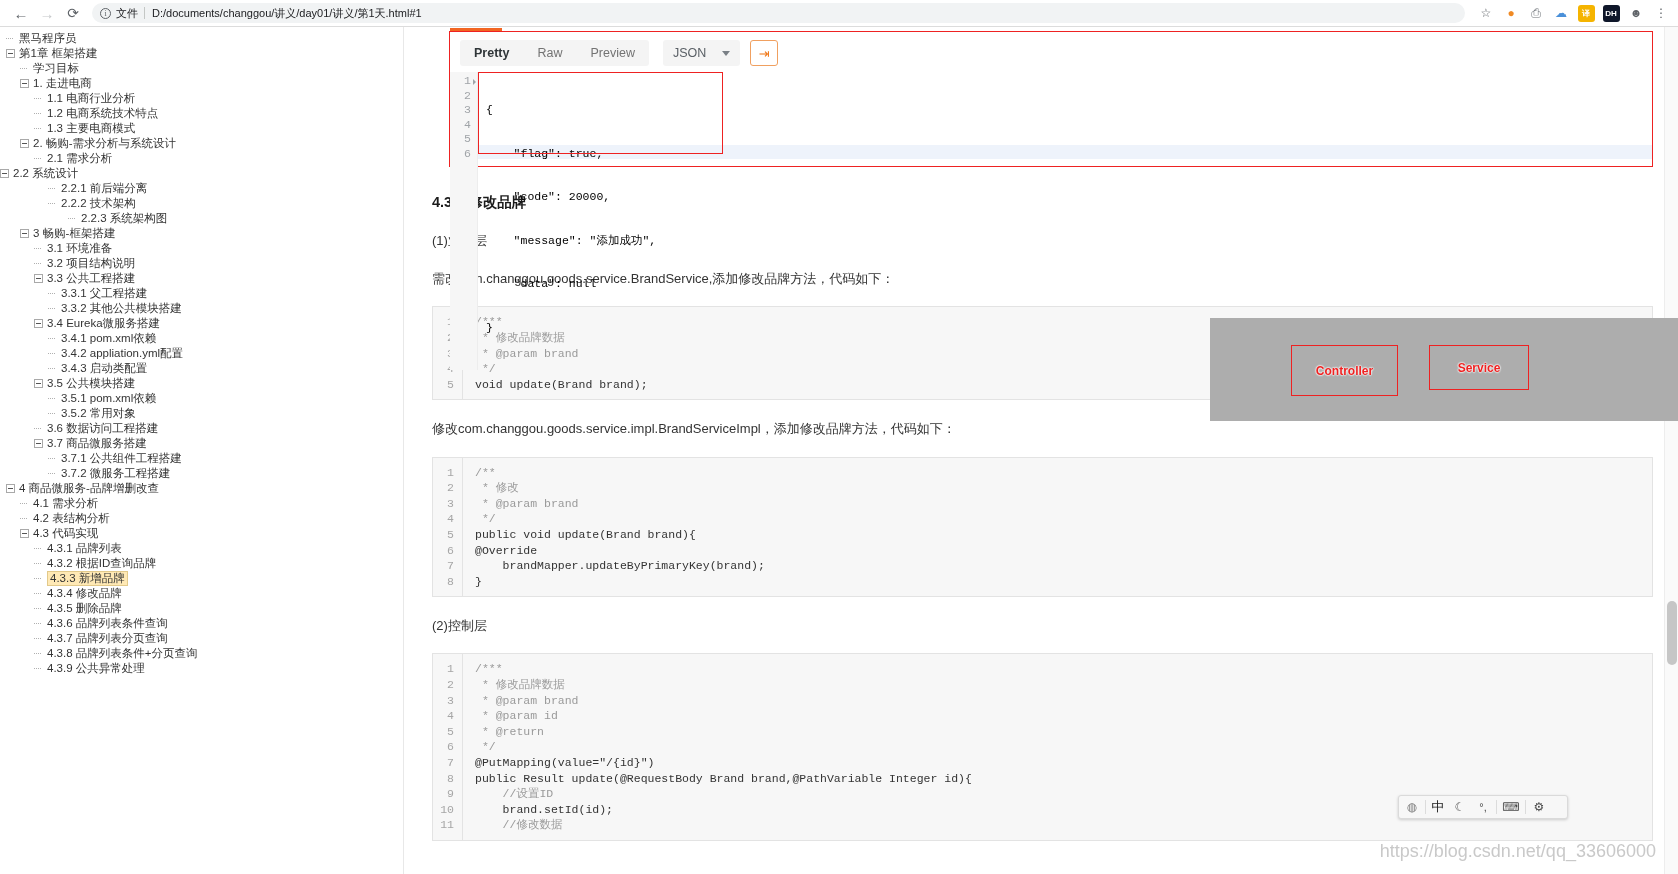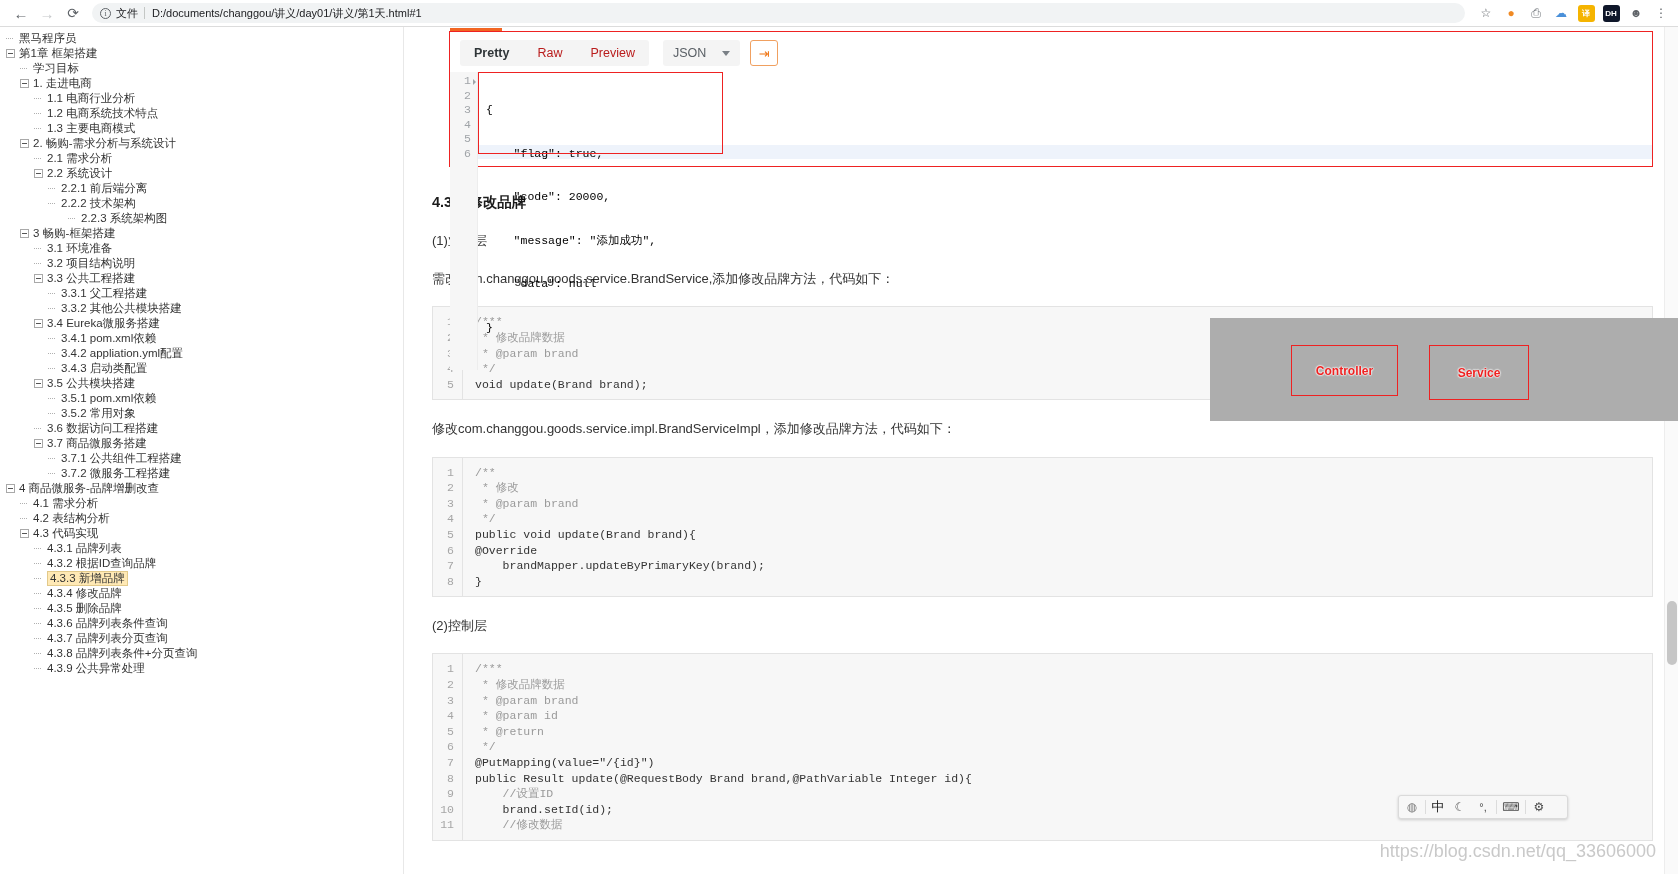--- a/index.html
+++ b/index.html
@@ -157,21 +157,21 @@
     height: 136px;
   }
   #postman-tabs {
     display: flex; align-items: center;
     gap: 0;
     padding: 8px 10px 6px 10px;
   }
   .pm-tab {
     padding: 6px 14px;
     font-size: 12.5px;
-    color: #b91c1c;
+    color: #737373;
     background: #f4f4f4;
     border: none;
   }
   .pm-tab.first { border-radius: 3px 0 0 3px; }
   .pm-tab.active { color: #2f3538; font-weight: bold; background: #f4f4f4; }
   .pm-tab.last { border-radius: 0 3px 3px 0; }
   #pm-select {
     margin-left: 14px;
     padding: 6px 10px;
     font-size: 12.5px;
@@ -299,21 +299,21 @@
   }
   .ov-box {
     position: absolute;
     border: 1.5px solid #ee2222;
     display: flex; align-items: center; justify-content: center;
     font-size: 12px; font-weight: bold;
     color: #ee2222;
     text-shadow: 0 0 2px #fff, 0 0 2px #fff, 0 0 2px #fff;
   }
   #ov-controller { left: 81px; top: 27px; width: 107px; height: 51px; }
-  #ov-service { left: 219px; top: 27px; width: 100px; height: 55px; }
+  #ov-service { left: 219px; top: 27px; width: 100px; height: 45px; }
 
   
   #doc-scrollbar {
     position: absolute; right: 0; top: 0;
     width: 14px; height: 847px;
     background: #fafafa;
     border-left: 1px solid #ededed;
     z-index: 30;
   }
   #doc-thumb {
@@ -425,21 +425,21 @@
         <span class="toc-label">1.3 主要电商模式</span>
       </div>
       <div class="toc-row" style="padding-left: 20px;">
         <span class="toggle"></span>
         <span class="toc-label">2. 畅购-需求分析与系统设计</span>
       </div>
       <div class="toc-row" style="padding-left: 34px;">
         <span class="leafmark"></span>
         <span class="toc-label">2.1 需求分析</span>
       </div>
-      <div class="toc-row" style="padding-left: 34px;">
+      <div class="toc-row" style="">
         <span class="toggle"></span>
         <span class="toc-label">2.2 系统设计</span>
       </div>
       <div class="toc-row" style="padding-left: 48px;">
         <span class="leafmark"></span>
         <span class="toc-label">2.2.1 前后端分离</span>
       </div>
       <div class="toc-row" style="padding-left: 48px;">
         <span class="leafmark"></span>
         <span class="toc-label">2.2.2 技术架构</span>

